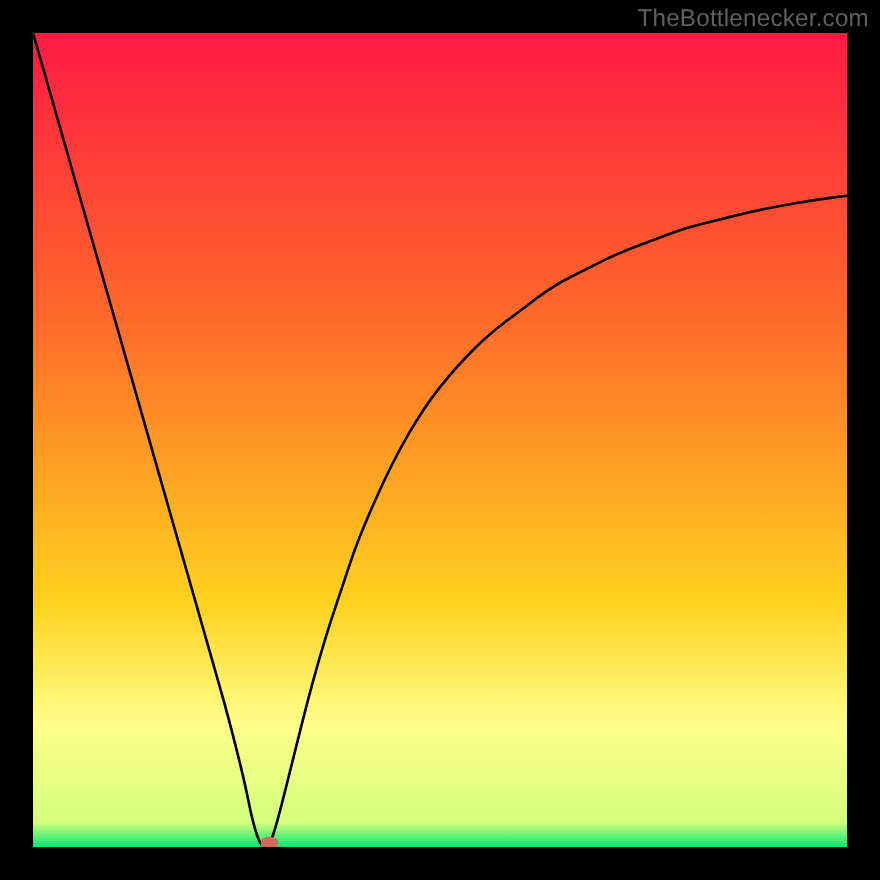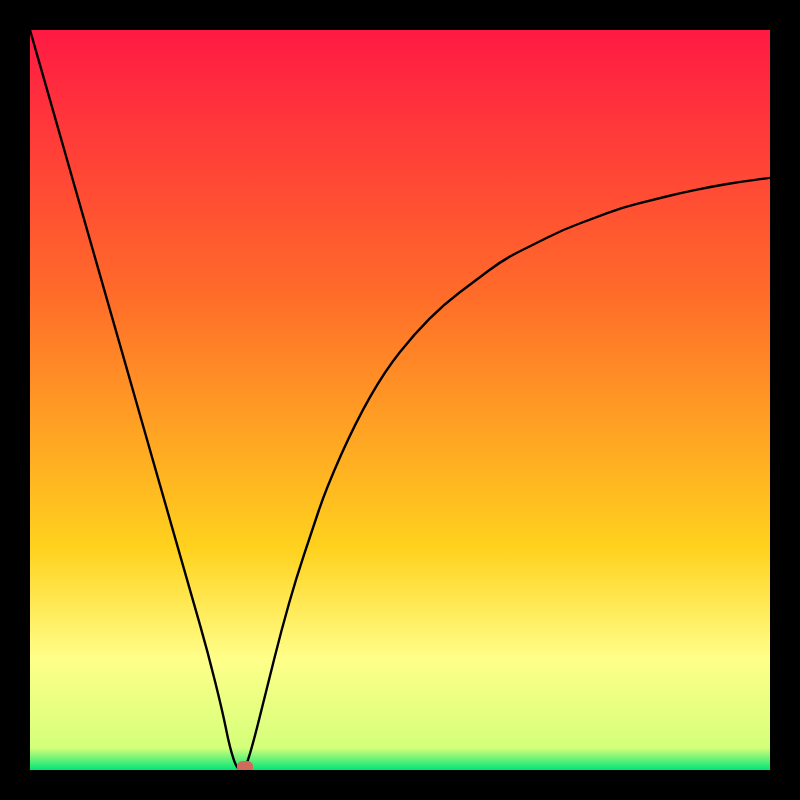--- a/index.html
+++ b/index.html
@@ -57,20 +57,21 @@
     border-radius: 6px / 5px;
     background: #cf6a5c;
     transform: translate(-50%, -50%);
     z-index: 3;
   }
 </style>
 </head>
 <body>
 
 <div class="frame">
+  <div class="attribution">TheBottlenecker.com</div>
 
   <div class="plot">
     <svg class="gradient" viewBox="0 0 740 740" preserveAspectRatio="none">
       <defs>
         <linearGradient id="bg-grad" x1="0" y1="0" x2="0" y2="1">
             <stop offset="0%" stop-color="#ff1a44"></stop>
             <stop offset="35%" stop-color="#ff6a2a"></stop>
             <stop offset="70%" stop-color="#ffd21e"></stop>
             <stop offset="85%" stop-color="#ffff8a"></stop>
             <stop offset="97%" stop-color="#d4ff7a"></stop>

